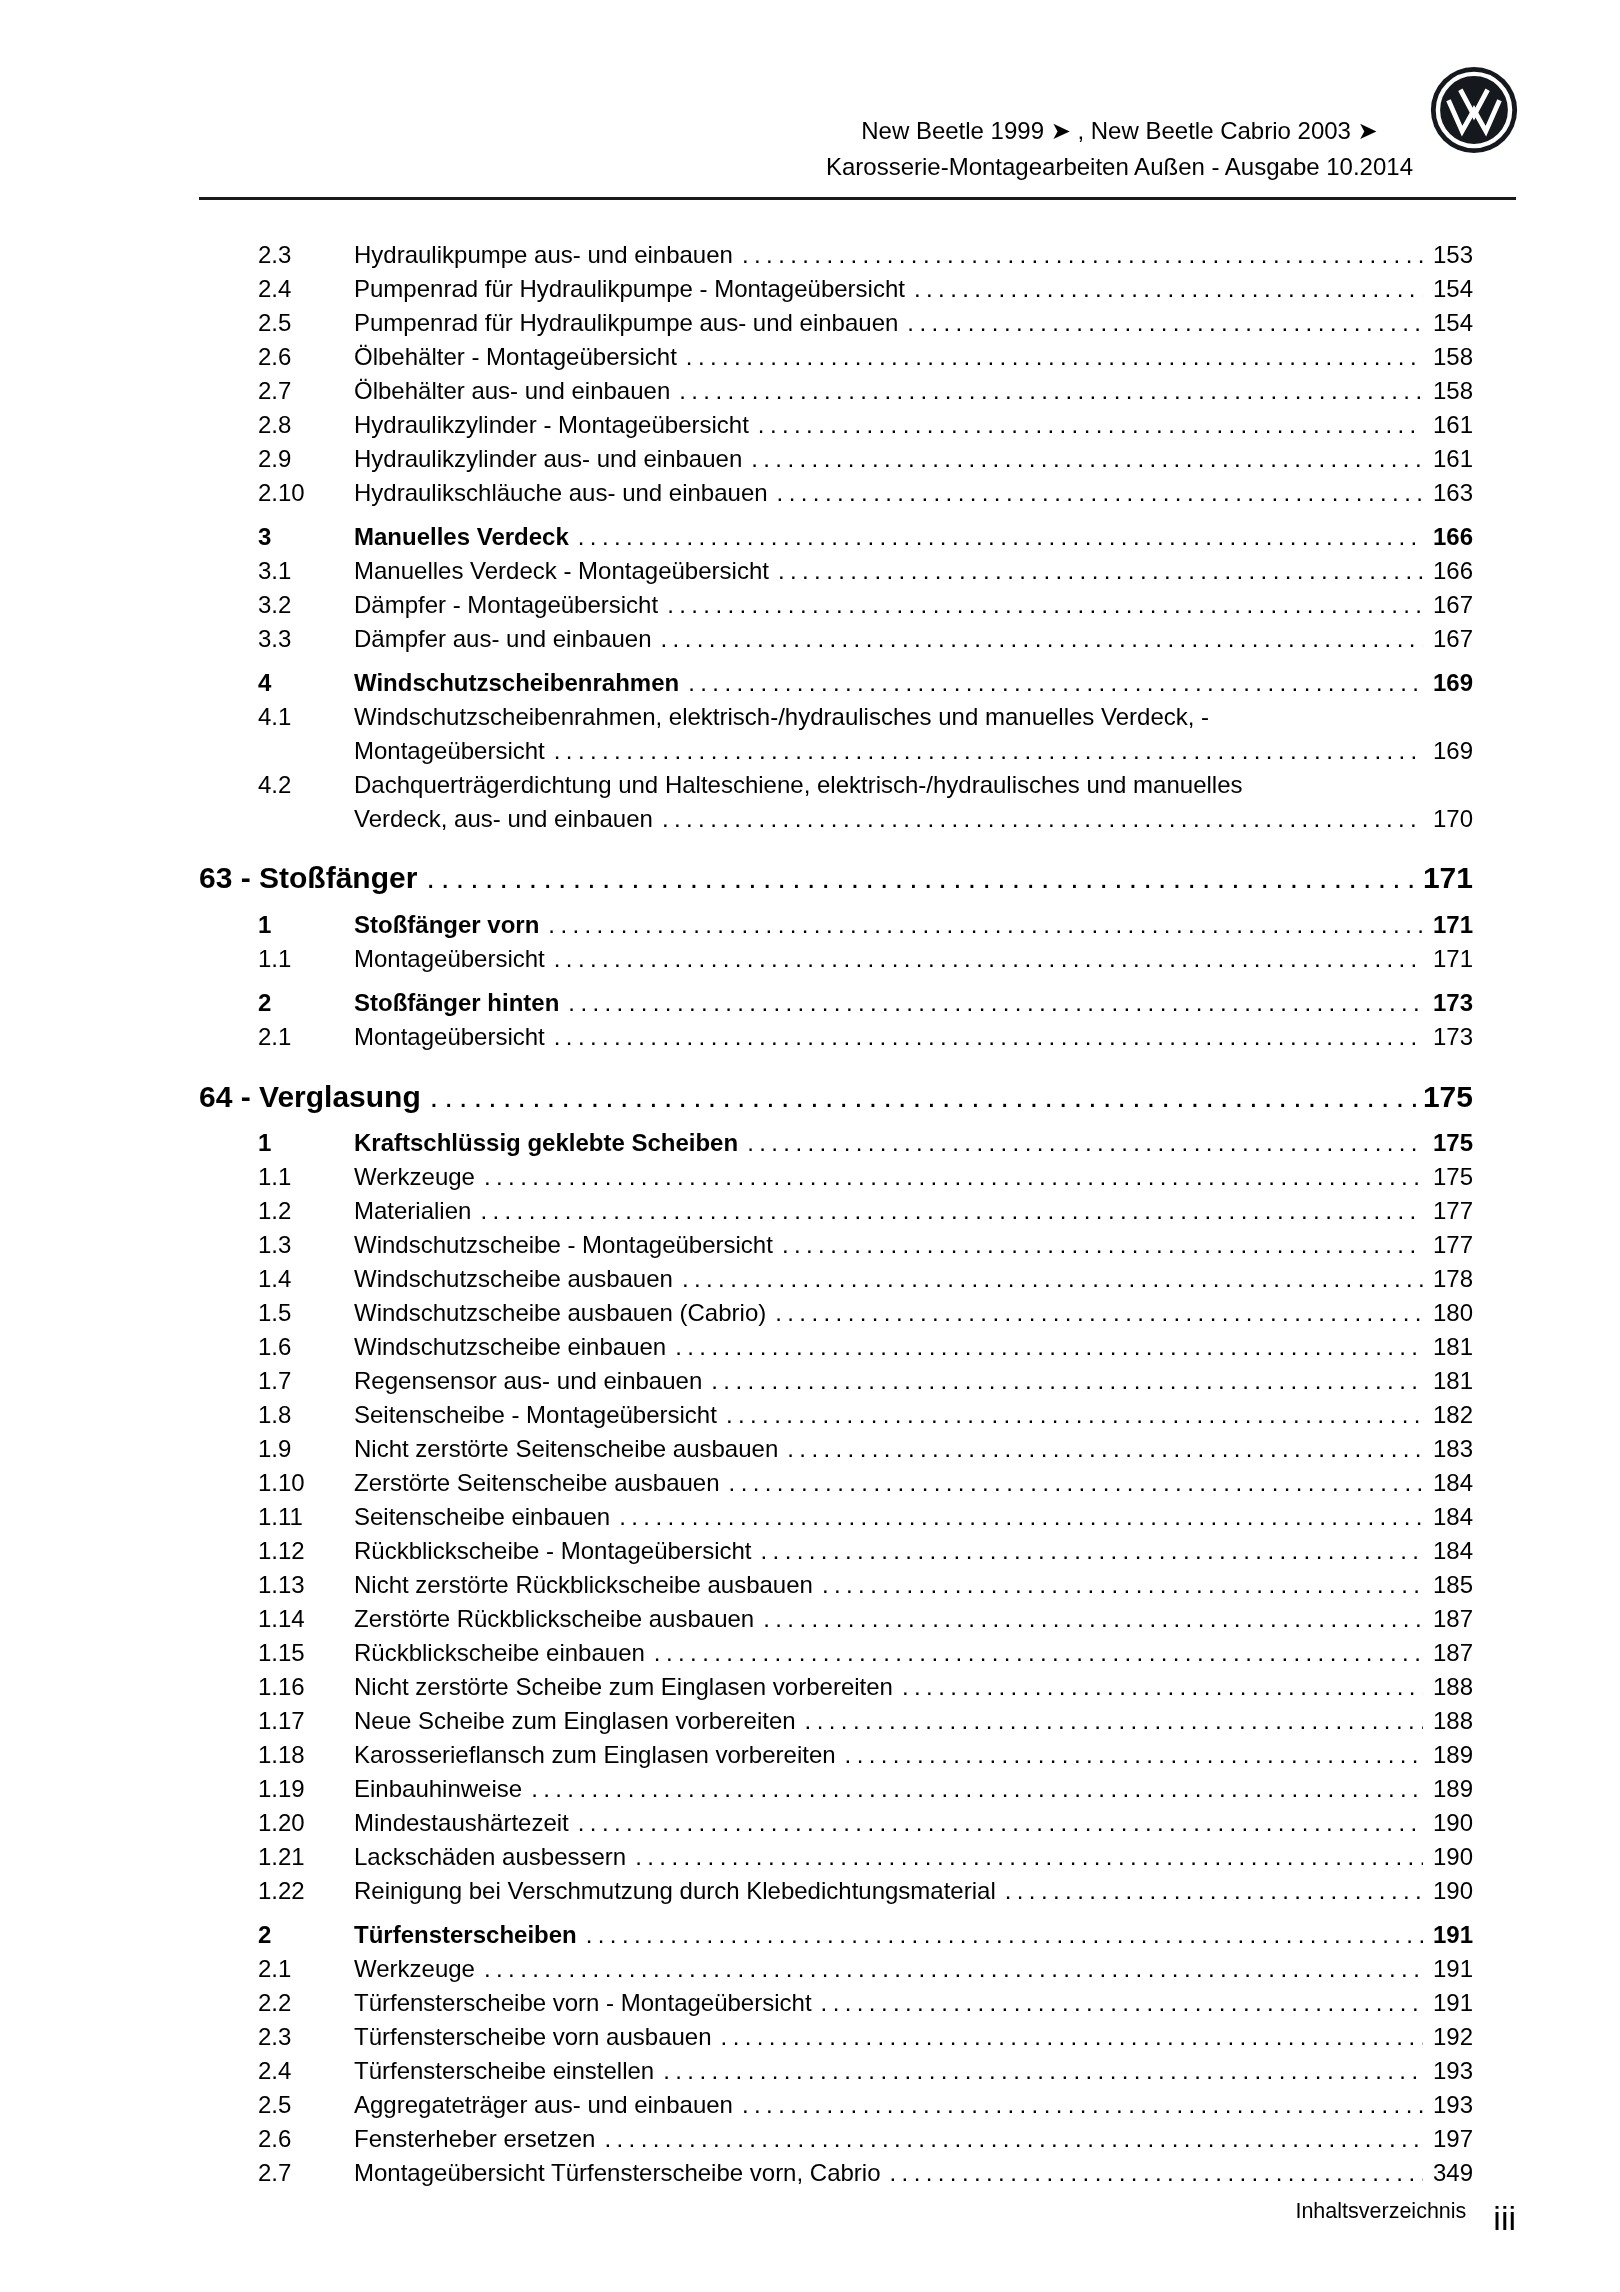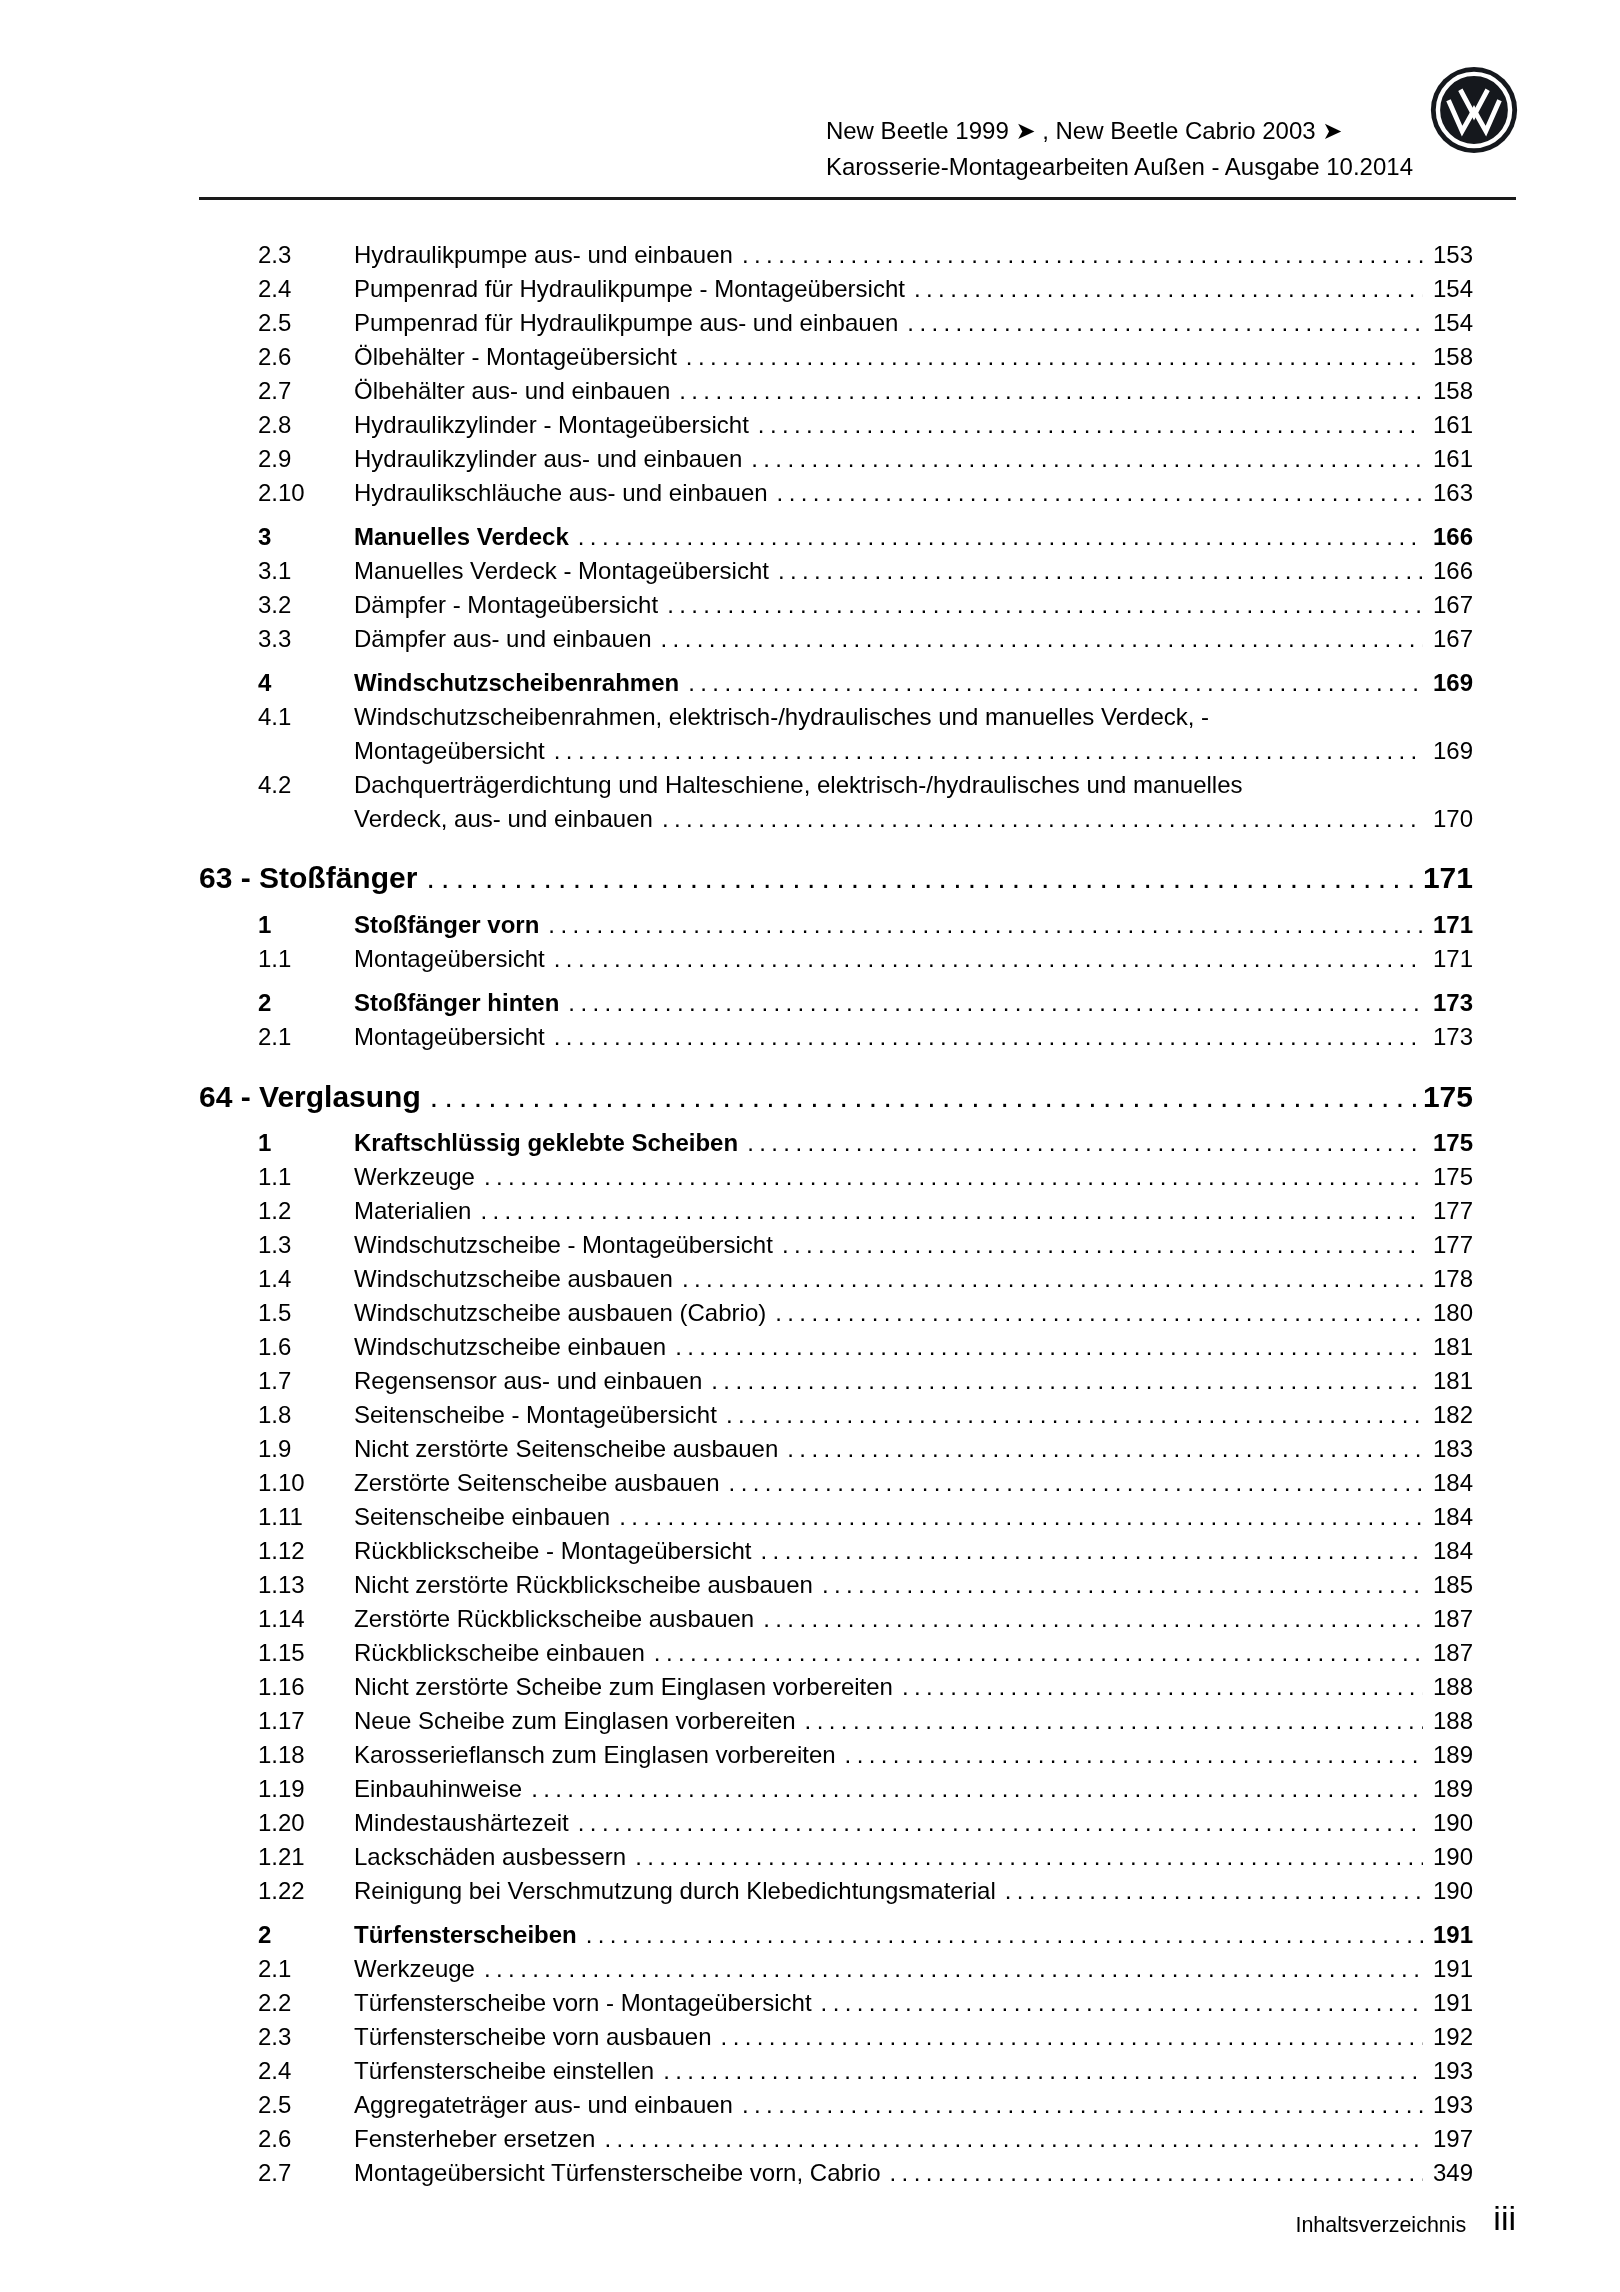--- a/index.html
+++ b/index.html
@@ -15,21 +15,21 @@
     height: 2293px;
     background: #ffffff;
     overflow: hidden;
   }
 
   
   .header-text {
     position: absolute;
     top: 113px;
     right: 207px;
-    text-align: left;
+    text-align: center;
     font-size: 24px;
     line-height: 36px;
     white-space: nowrap;
   }
   .vw-logo {
     position: absolute;
     top: 66px;
     right: 102px;
     width: 88px;
     height: 88px;
@@ -83,21 +83,21 @@
   .toc-row.bold .leader, .toc-row.chapter .leader { font-weight: 400; }
   .toc-row.chapter .leader { letter-spacing: 6.3px; }
   .page-num { flex: none; min-width: 45px; text-align: right; }
 
   
   .footer {
     position: absolute;
     right: 104px;
     top: 2199px;
     display: flex;
-    align-items: flex-end;
+    align-items: flex-start;
     gap: 27px;
   }
   .footer-label { font-size: 21.5px; }
   .footer-page { font-size: 34px; }
 </style>
 </head>
 <body>
 
 <div class="page">
 

